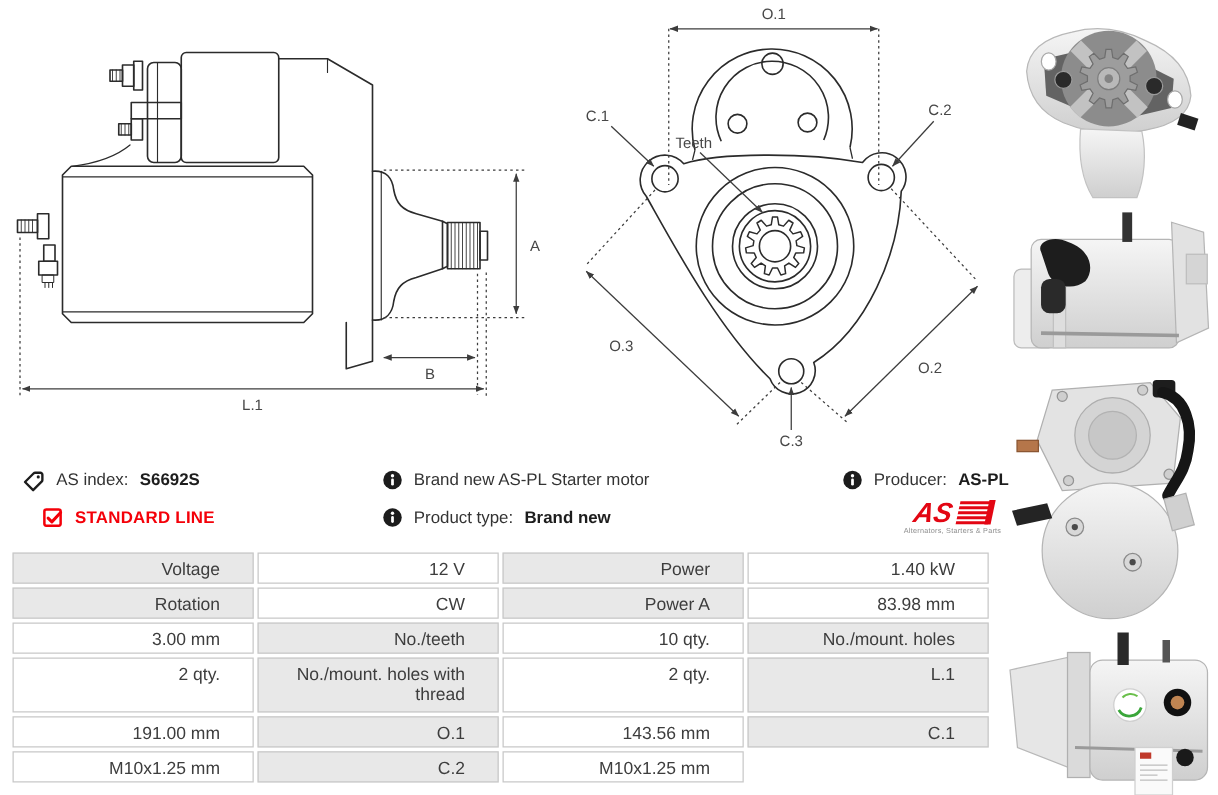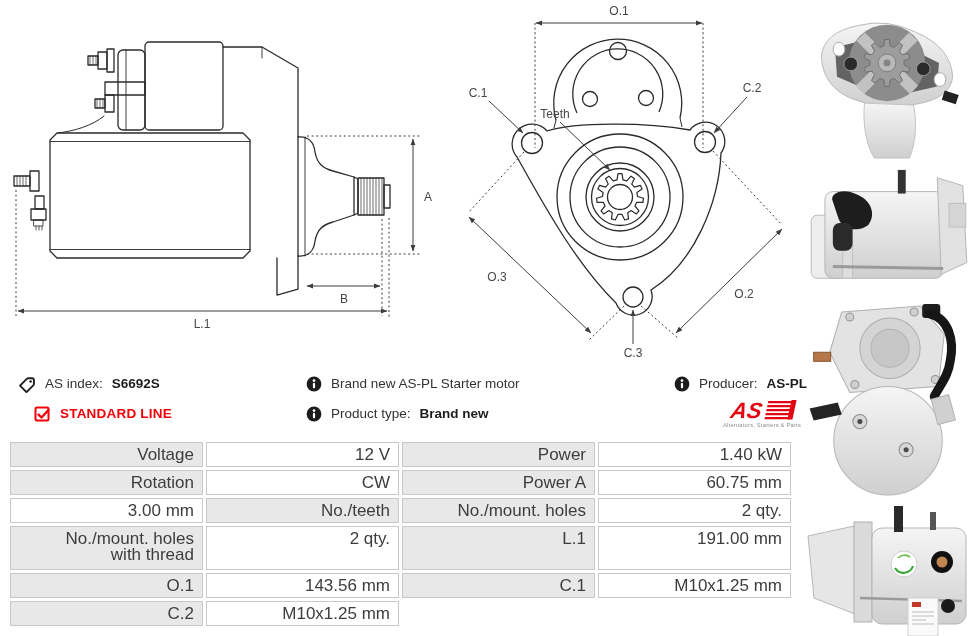--- a/index.html
+++ b/index.html
@@ -44,22 +44,22 @@
   .ico{flex:0 0 auto;display:block;}
   .aspl-logo{position:absolute;top:26px;right:2px;width:84px;text-align:center;}
   .aspl-logo svg{display:block;width:84px;height:24px;}
   .aspl-tagline{font-size:5.8px;color:#8d8d8d;letter-spacing:.2px;margin-top:0px;white-space:nowrap;}
 
   
   .spec-table{position:absolute;left:10px;top:442px;width:781px;display:grid;
     grid-template-columns:1fr 1fr 1fr 1fr;
     grid-template-rows:25px 25px 25px 44px 25px 25px;
     gap:3px;}
-  .cell{border:1px solid var(--table-border);font-size:17px;line-height:16px;
-    text-align:right;padding:4px 8px 0 20px;overflow:hidden;color:#3d3d3d;}
+  .cell{border:1px solid var(--table-border);font-size:14px;line-height:16px;
+    text-align:right;padding:4px 26px 0 20px;overflow:hidden;color:#3d3d3d;}
   .cell.lbl{background:var(--table-label-bg);}
   .cell.val{background:#fff;padding-left:8px;}
 </style>
 </head>
 <body>
 
 <div class="page">
 
   <div class="drawing drawing-side">
     <svg viewBox="0 0 445 350" width="445" height="350">
@@ -339,24 +339,25 @@
 
   <div class="spec-table">
     <div class="cell lbl">Voltage</div>
     <div class="cell val">12 V</div>
     <div class="cell lbl">Power</div>
     <div class="cell val">1.40 kW</div>
 
     <div class="cell lbl">Rotation</div>
     <div class="cell val">CW</div>
     <div class="cell lbl">Power A</div>
-    <div class="cell val">60.75 mm</div>
+    <div class="cell val">83.98 mm</div>
 
     <div class="cell val">3.00 mm</div>
     <div class="cell lbl">No./teeth</div>
+    <div class="cell val">10 qty.</div>
 
     <div class="cell lbl">No./mount. holes</div>
     <div class="cell val">2 qty.</div>
     <div class="cell lbl">No./mount. holes with thread</div>
     <div class="cell val">2 qty.</div>
 
     <div class="cell lbl">L.1</div>
     <div class="cell val">191.00 mm</div>
     <div class="cell lbl">O.1</div>
     <div class="cell val">143.56 mm</div>

